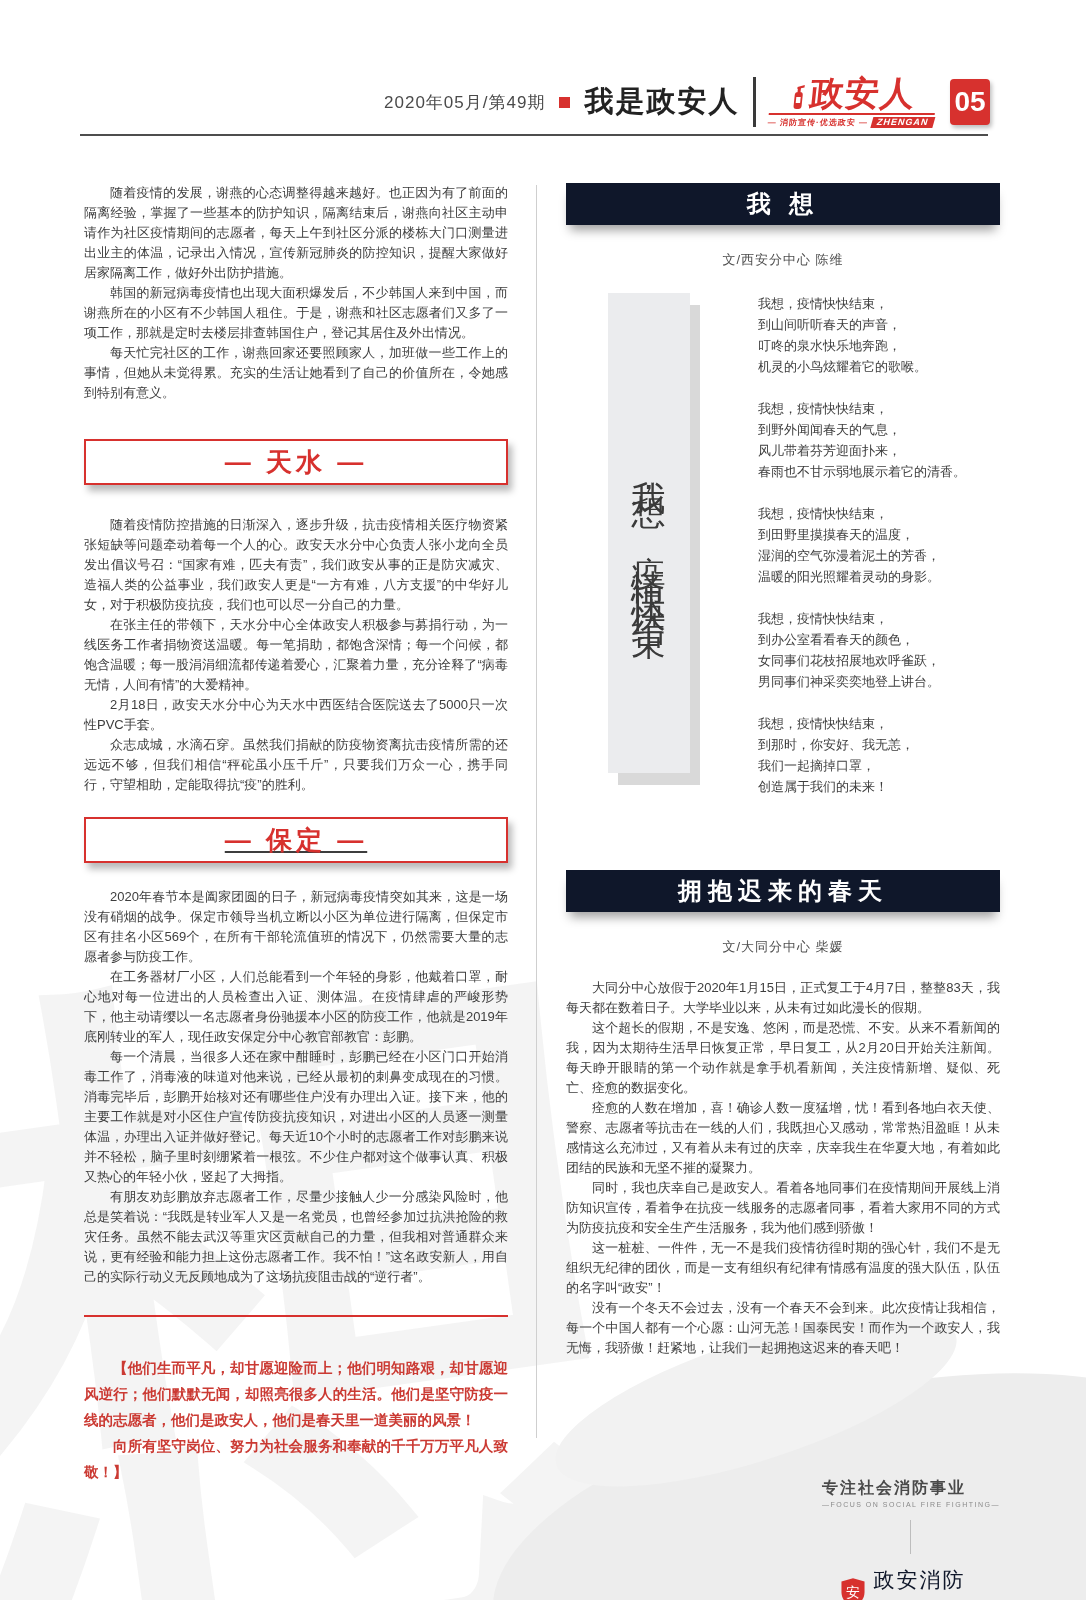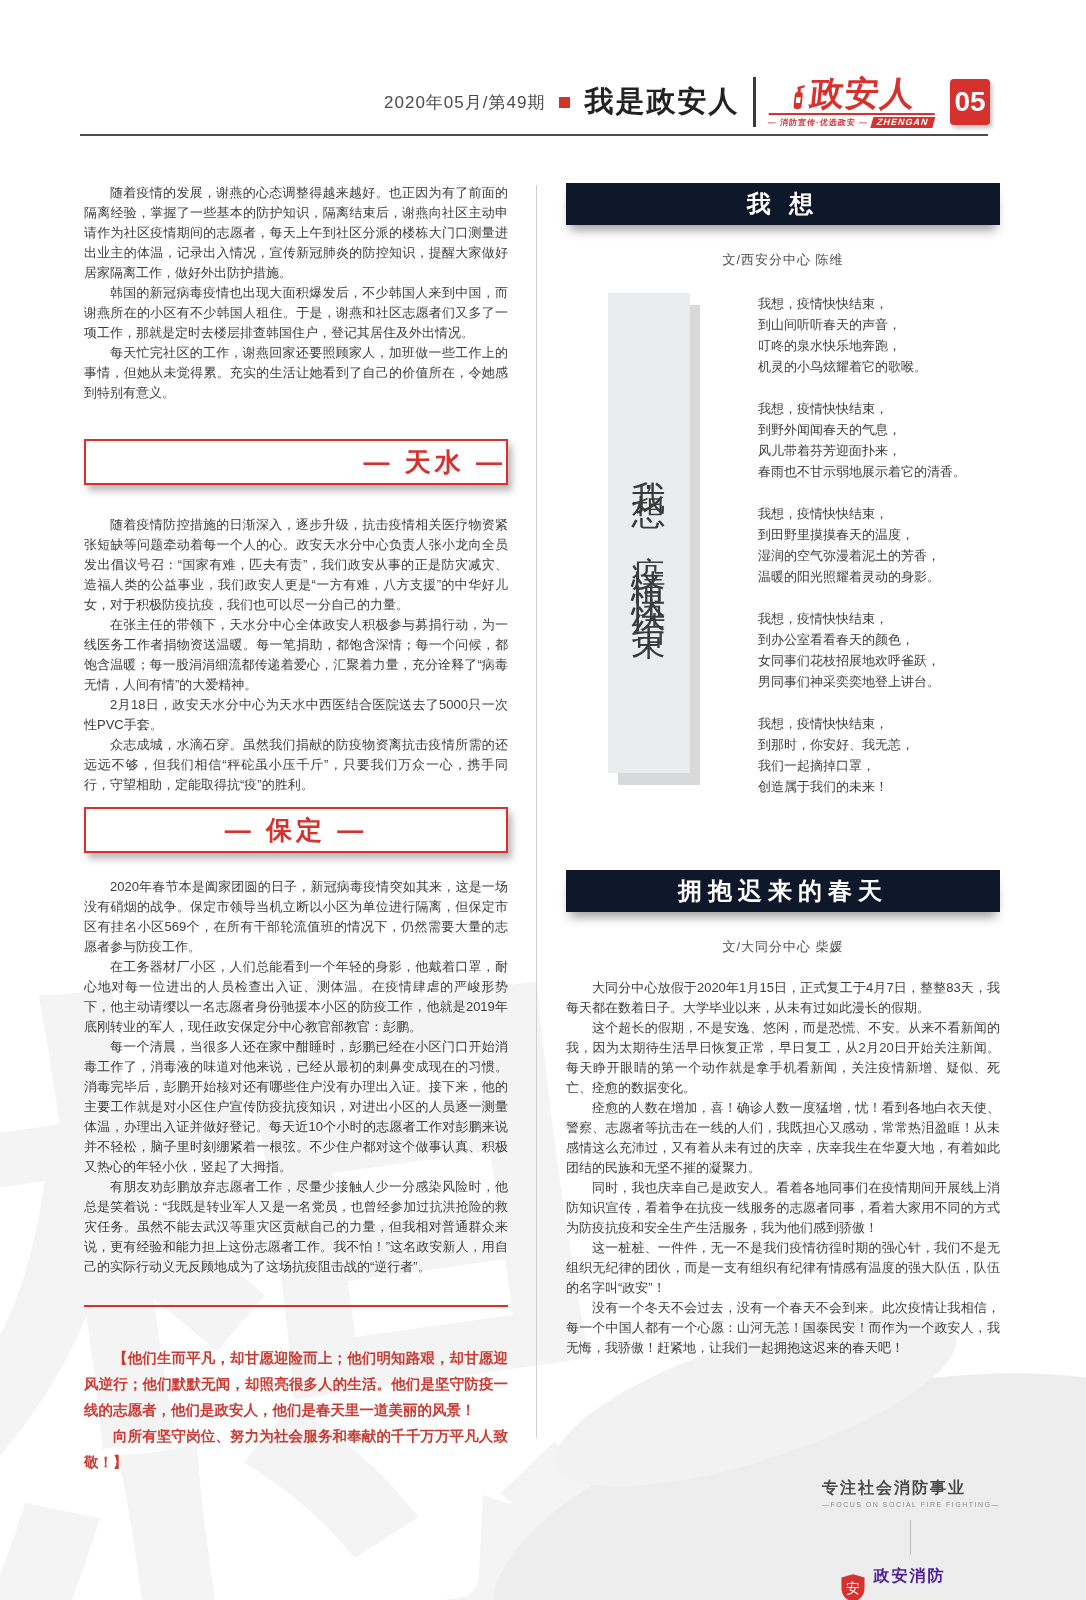--- a/index.html
+++ b/index.html
@@ -106,21 +106,21 @@
   .spring-body{margin-top:22px;}
   
   .footer{
     position:absolute;right:86px;top:1478px;z-index:2;
     display:flex;align-items:center;gap:12px;flex-direction:column;
   }
   .slogan-cn{font-size:16px;font-weight:bold;color:#4a4a4a;letter-spacing:2px;}
   .slogan-en{font-size:7px;color:#8a8a8a;letter-spacing:1.5px;margin-top:2px;text-align:center;}
   .footer-divider{width:1px;height:34px;background:#bdbdbd;}
   .footer-brand{display:flex;align-items:center;gap:6px;}
-  .brand-cn{font-size:16px;font-weight:bold;color:#4c1d95;letter-spacing:2px;}
+  .brand-cn{font-size:21px;font-weight:normal;color:#0f172a;letter-spacing:2px;}
   .brand-en{font-size:7.5px;color:#d7312e;letter-spacing:2px;margin-top:14px;}
 </style>
 </head>
 <body>
 
 <div class="page">
 
   <div class="wm-char">想</div>
   <div class="wm-swoosh"></div>
   <div class="wm-swoosh2"></div>
@@ -149,29 +149,29 @@
   </div>
   <div class="header-rule"></div>
 
   <div class="col-divider"></div>
 
   <div class="col-left">
     <p class="body">随着疫情的发展，谢燕的心态调整得越来越好。也正因为有了前面的隔离经验，掌握了一些基本的防护知识，隔离结束后，谢燕向社区主动申请作为社区疫情期间的志愿者，每天上午到社区分派的楼栋大门口测量进出业主的体温，记录出入情况，宣传新冠肺炎的防控知识，提醒大家做好居家隔离工作，做好外出防护措施。</p>
     <p class="body">韩国的新冠病毒疫情也出现大面积爆发后，不少韩国人来到中国，而谢燕所在的小区有不少韩国人租住。于是，谢燕和社区志愿者们又多了一项工作，那就是定时去楼层排查韩国住户，登记其居住及外出情况。</p>
     <p class="body">每天忙完社区的工作，谢燕回家还要照顾家人，加班做一些工作上的事情，但她从未觉得累。充实的生活让她看到了自己的价值所在，令她感到特别有意义。</p>
 
-    <div class="sec-box" style="margin-top:36px;justify-content:flex-end;">
+    <div class="sec-box" style="margin-top:36px;">
       <span>— 天水 —</span>
     </div>
     <p class="body" style="margin-top:30px;">随着疫情防控措施的日渐深入，逐步升级，抗击疫情相关医疗物资紧张短缺等问题牵动着每一个人的心。政安天水分中心负责人张小龙向全员发出倡议号召：“国家有难，匹夫有责”，我们政安从事的正是防灾减灾、造福人类的公益事业，我们政安人更是“一方有难，八方支援”的中华好儿女，对于积极防疫抗疫，我们也可以尽一分自己的力量。</p>
     <p class="body">在张主任的带领下，天水分中心全体政安人积极参与募捐行动，为一线医务工作者捐物资送温暖。每一笔捐助，都饱含深情；每一个问候，都饱含温暖；每一股涓涓细流都传递着爱心，汇聚着力量，充分诠释了“病毒无情，人间有情”的大爱精神。</p>
     <p class="body">2月18日，政安天水分中心为天水中西医结合医院送去了5000只一次性PVC手套。</p>
     <p class="body">众志成城，水滴石穿。虽然我们捐献的防疫物资离抗击疫情所需的还远远不够，但我们相信“秤砣虽小压千斤”，只要我们万众一心，携手同行，守望相助，定能取得抗“疫”的胜利。</p>
 
-    <div class="sec-box" style="margin-top:12px;">
+    <div class="sec-box" style="margin-top:22px;text-decoration:underline;">
       <span>— 保定 —</span>
     </div>
     <p class="body" style="margin-top:24px;">2020年春节本是阖家团圆的日子，新冠病毒疫情突如其来，这是一场没有硝烟的战争。保定市领导当机立断以小区为单位进行隔离，但保定市区有挂名小区569个，在所有干部轮流值班的情况下，仍然需要大量的志愿者参与防疫工作。</p>
     <p class="body">在工务器材厂小区，人们总能看到一个年轻的身影，他戴着口罩，耐心地对每一位进出的人员检查出入证、测体温。在疫情肆虐的严峻形势下，他主动请缨以一名志愿者身份驰援本小区的防疫工作，他就是2019年底刚转业的军人，现任政安保定分中心教官部教官：彭鹏。</p>
     <p class="body">每一个清晨，当很多人还在家中酣睡时，彭鹏已经在小区门口开始消毒工作了，消毒液的味道对他来说，已经从最初的刺鼻变成现在的习惯。消毒完毕后，彭鹏开始核对还有哪些住户没有办理出入证。接下来，他的主要工作就是对小区住户宣传防疫抗疫知识，对进出小区的人员逐一测量体温，办理出入证并做好登记。每天近10个小时的志愿者工作对彭鹏来说并不轻松，脑子里时刻绷紧着一根弦。不少住户都对这个做事认真、积极又热心的年轻小伙，竖起了大拇指。</p>
     <p class="body">有朋友劝彭鹏放弃志愿者工作，尽量少接触人少一分感染风险时，他总是笑着说：“我既是转业军人又是一名党员，也曾经参加过抗洪抢险的救灾任务。虽然不能去武汉等重灾区贡献自己的力量，但我相对普通群众来说，更有经验和能力担上这份志愿者工作。我不怕！”这名政安新人，用自己的实际行动义无反顾地成为了这场抗疫阻击战的“逆行者”。</p>
 
     <hr class="red-hr">
 
     <p class="highlight" style="margin-top:38px;">【他们生而平凡，却甘愿迎险而上；他们明知路艰，却甘愿迎风逆行；他们默默无闻，却照亮很多人的生活。他们是坚守防疫一线的志愿者，他们是政安人，他们是春天里一道美丽的风景！</p>

